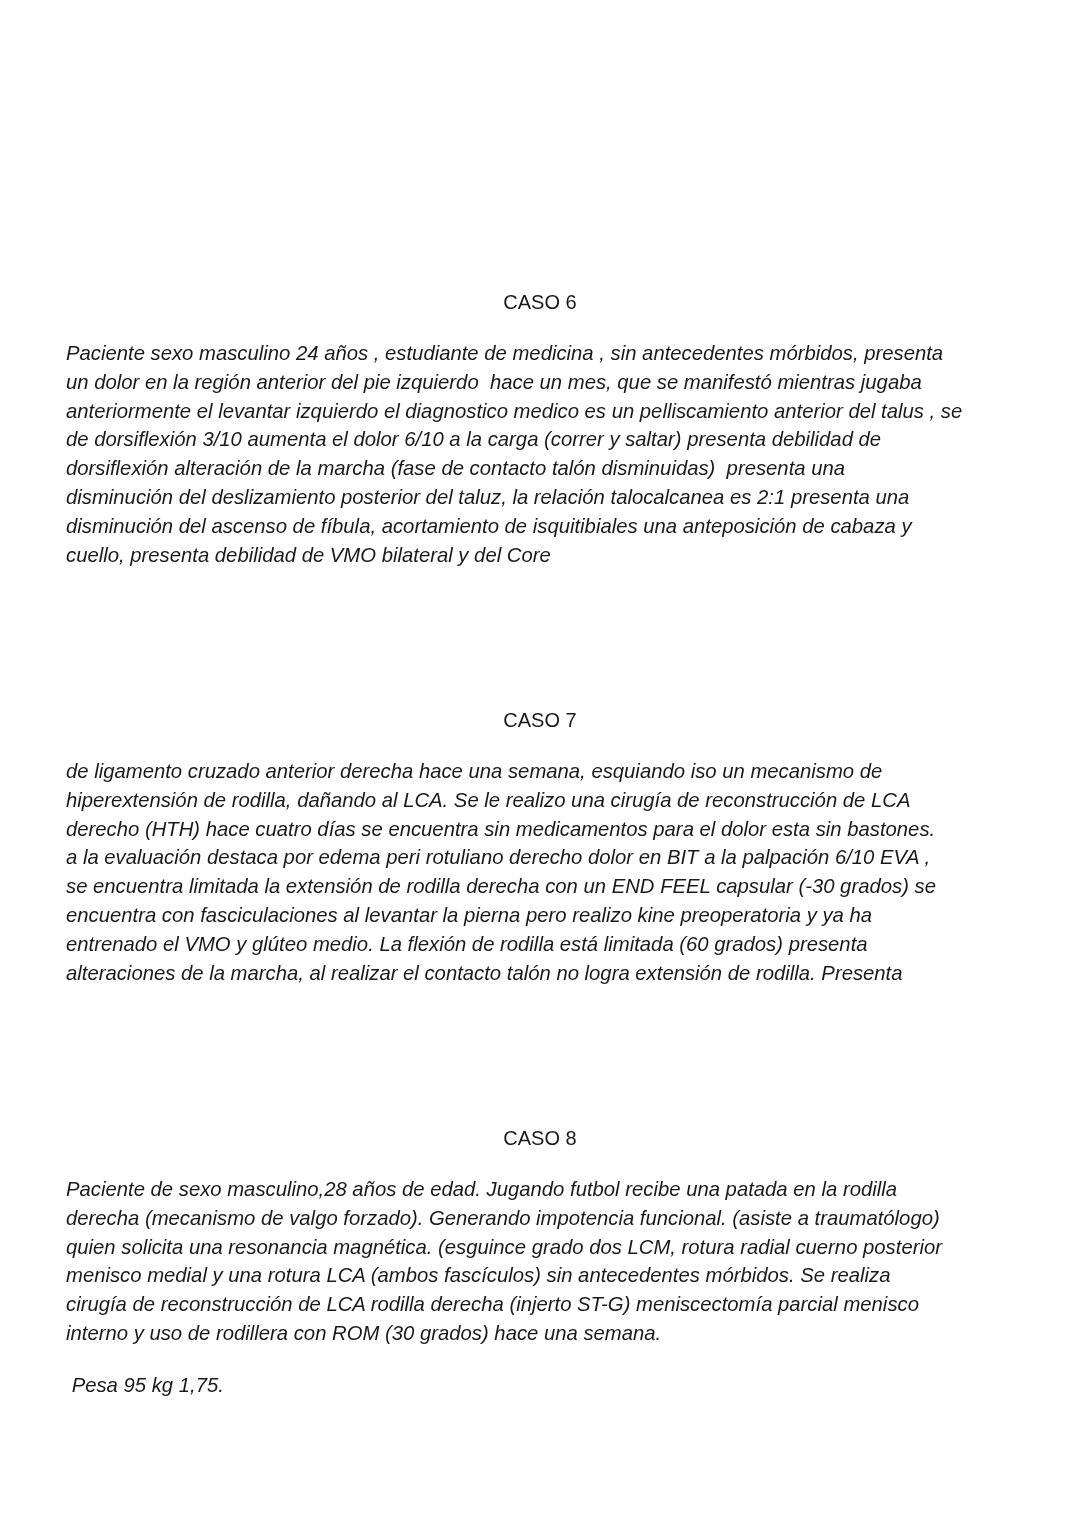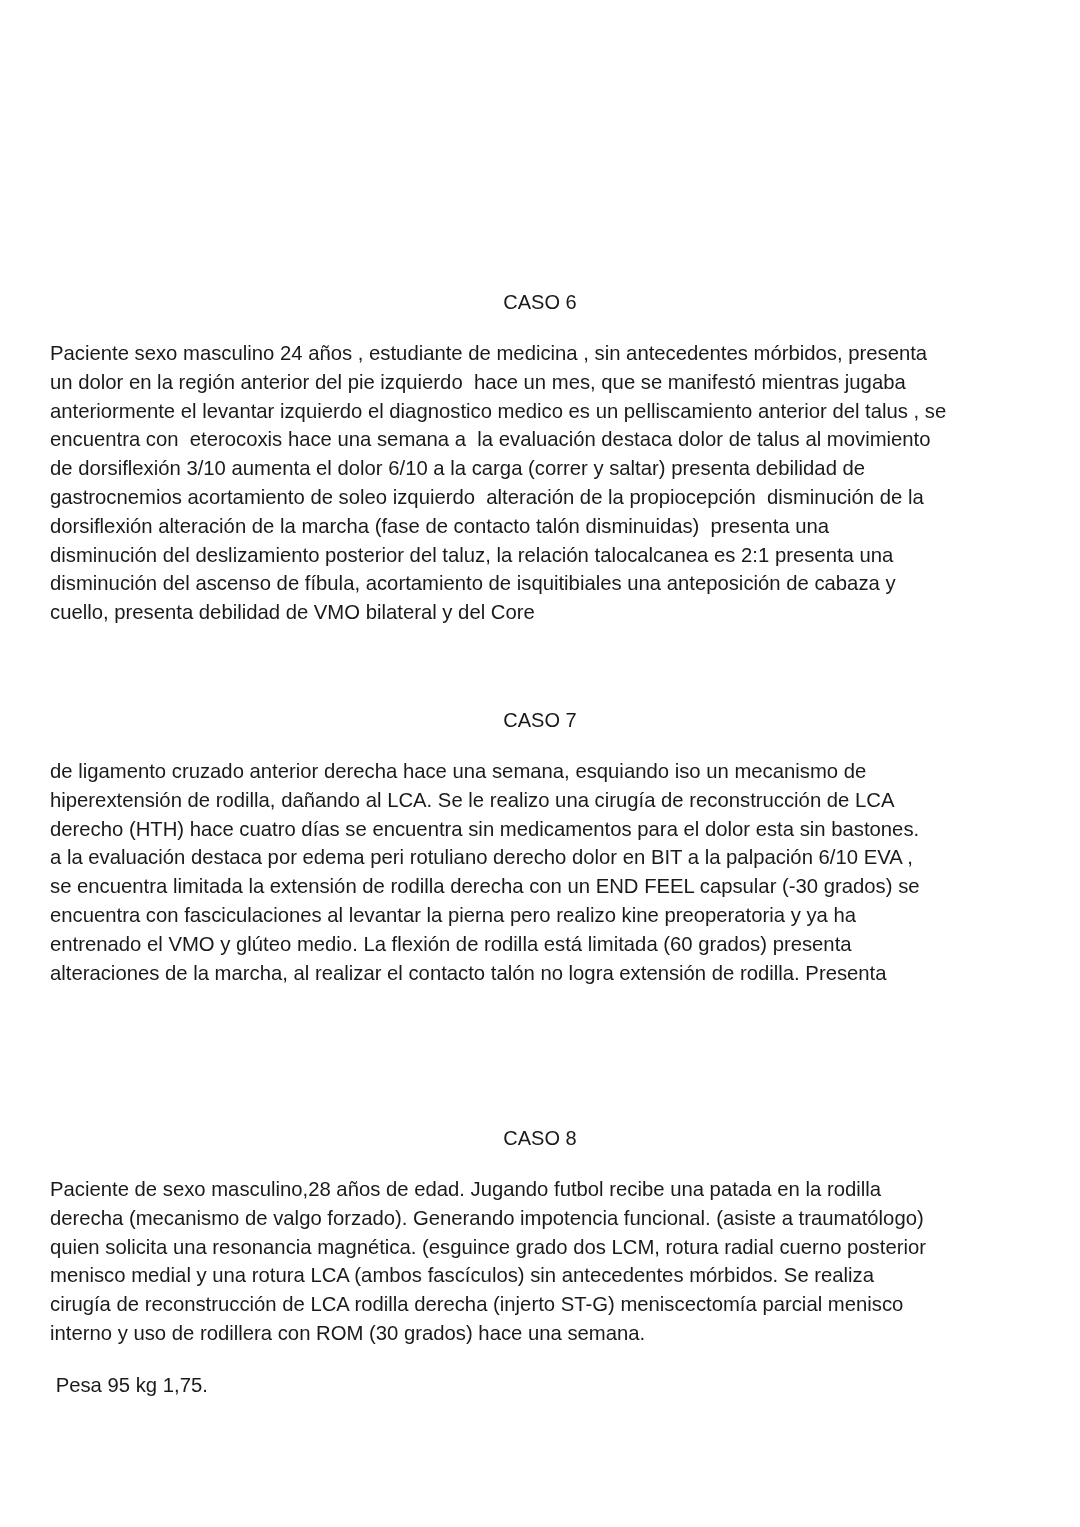--- a/index.html
+++ b/index.html
@@ -5,38 +5,36 @@
     html, body { margin: 0; padding: 0; background: #ffffff; }
     body {
       width: 1080px; height: 1527px; position: relative; overflow: hidden;
       font-family: "Liberation Sans", sans-serif; color: #1a1a1a;
     }
     .heading {
       position: absolute; left: 0; width: 1080px; text-align: center;
       font-weight: normal; font-size: 20px; line-height: 24px;
     }
     .para {
-      position: absolute; left: 50px; width: 960px;
-      font-size: 20.3px; line-height: 28.8px;
+      position: absolute; left: 66px; width: 960px;
+      font-size: 20.3px; line-height: 28.8px; font-style: italic;
     }
     .line { display: block; white-space: pre; }
   </style>
 </head>
 <body>
 
 <div>
 
   <div class="heading" style="top:290px;">CASO 6</div>
   <div class="para" style="top:339px;">
     <span class="line">Paciente sexo masculino 24 años , estudiante de medicina , sin antecedentes mórbidos, presenta</span>
     <span class="line">un dolor en la región anterior del pie izquierdo  hace un mes, que se manifestó mientras jugaba</span>
     <span class="line">anteriormente el levantar izquierdo el diagnostico medico es un pelliscamiento anterior del talus , se</span>
-    <span class="line">encuentra con  eterocoxis hace una semana a  la evaluación destaca dolor de talus al movimiento</span>
     <span class="line">de dorsiflexión 3/10 aumenta el dolor 6/10 a la carga (correr y saltar) presenta debilidad de</span>
-    <span class="line">gastrocnemios acortamiento de soleo izquierdo  alteración de la propiocepción  disminución de la</span>
     <span class="line">dorsiflexión alteración de la marcha (fase de contacto talón disminuidas)  presenta una</span>
     <span class="line">disminución del deslizamiento posterior del taluz, la relación talocalcanea es 2:1 presenta una</span>
     <span class="line">disminución del ascenso de fíbula, acortamiento de isquitibiales una anteposición de cabaza y</span>
     <span class="line">cuello, presenta debilidad de VMO bilateral y del Core</span>
   </div>
 
   <div class="heading" style="top:708px;">CASO 7</div>
   <div class="para" style="top:757px;">
     <span class="line">de ligamento cruzado anterior derecha hace una semana, esquiando iso un mecanismo de</span>
     <span class="line">hiperextensión de rodilla, dañando al LCA. Se le realizo una cirugía de reconstrucción de LCA</span>

